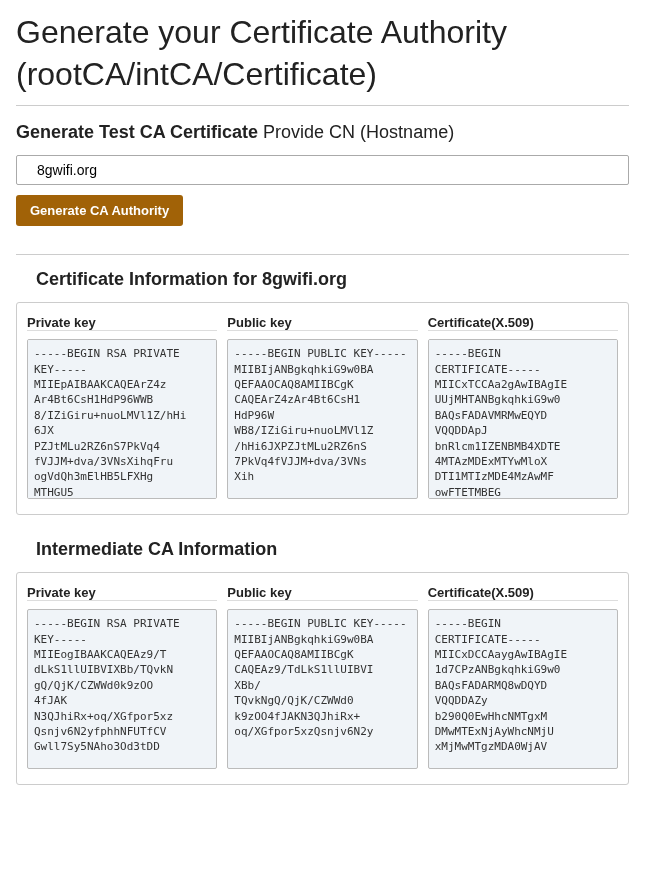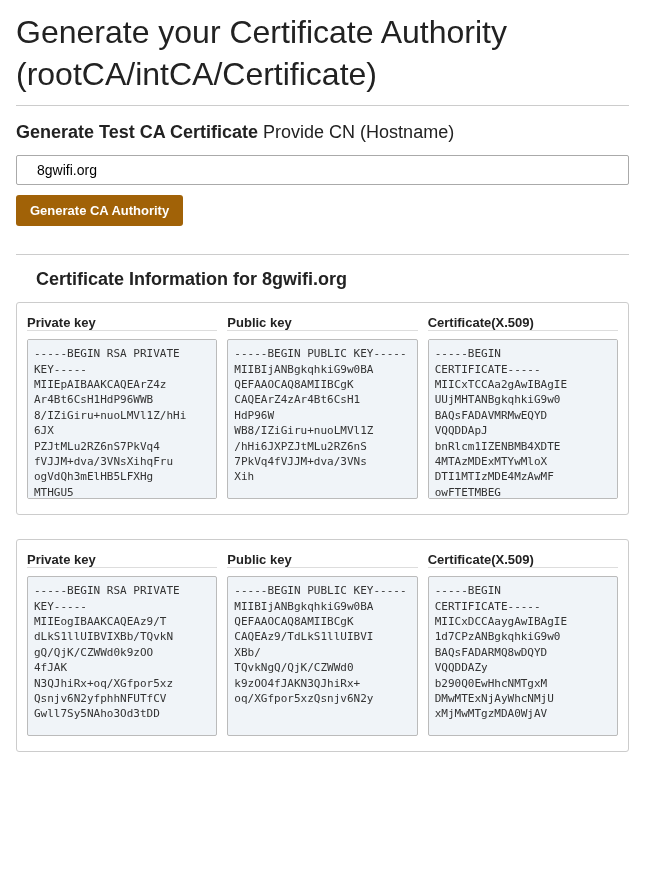--- a/index.html
+++ b/index.html
@@ -150,20 +150,21 @@
 VQQDDApJ
 bnRlcm1IZENBMB4XDTE
 4MTAzMDExMTYwMloX
 DTI1MTIzMDE4MzAwMF
 owFTETMBEG</textarea>
     </div>
   </div>
 </div>
 
 <div class="intermediate-section">
+  <div class="section-title">Intermediate CA Information</div>
 
   <div class="cert-section">
     <div class="cert-grid">
 
       <div>
         <div class="cert-col-header">Private key</div>
         <textarea class="cert-textarea" readonly="" style="">-----BEGIN RSA PRIVATE KEY-----
 MIIEogIBAAKCAQEAz9/T
 dLkS1llUIBVIXBb/TQvkN
 gQ/QjK/CZWWd0k9zOO

